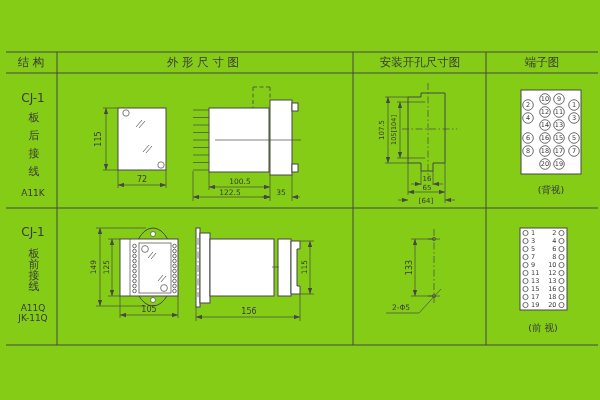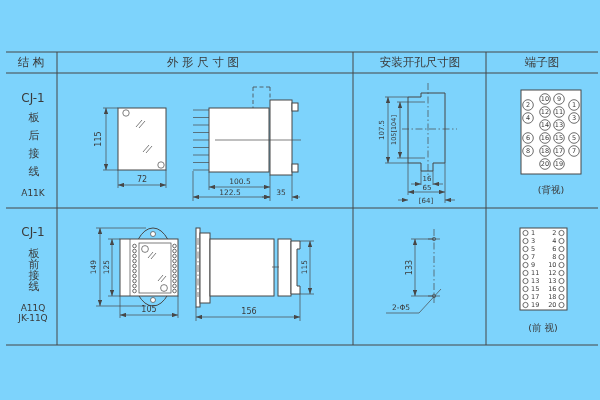--- a/index.html
+++ b/index.html
@@ -1,16 +1,16 @@
 <!DOCTYPE html>
 <html><head>
 <meta charset="utf-8">
 <style>
   html,body{margin:0;padding:0;background:#fff;}
-  .page{position:relative;width:600px;height:400px;background:#7dd3fc;overflow:hidden;
+  .page{position:relative;width:600px;height:400px;background:#84cc16;overflow:hidden;
         font-family:"DejaVu Sans",sans-serif;}
   svg{position:absolute;top:0;left:0;}
   svg text{fill:#3a3a3a;font-family:"DejaVu Sans",sans-serif;}
   .ln{stroke:#474747;stroke-width:1;fill:none;}
   .thin{stroke:#474747;stroke-width:0.7;fill:none;}
   .dim{stroke:#474747;stroke-width:0.7;fill:none;}
   .cl{stroke:#474747;stroke-width:0.7;fill:none;stroke-dasharray:7,2.5,1.5,2.5;}
   .dash{stroke:#474747;stroke-width:0.8;fill:none;stroke-dasharray:4,2.5;}
   .wfill{fill:#ffffff;}
   .hdr{font-size:11.5px;}

